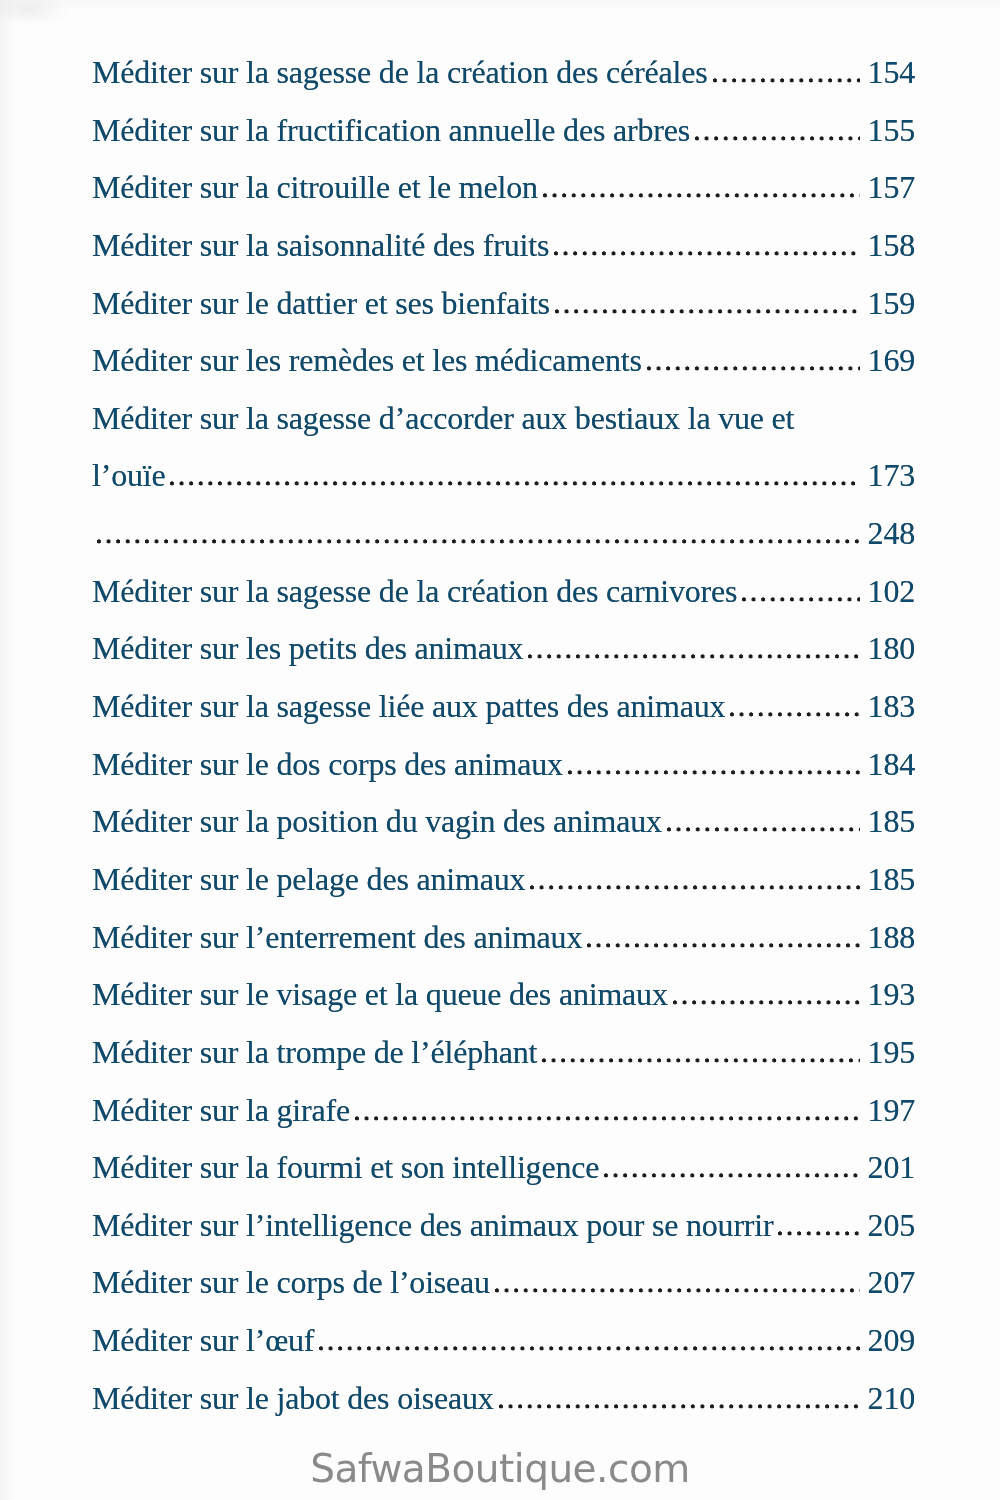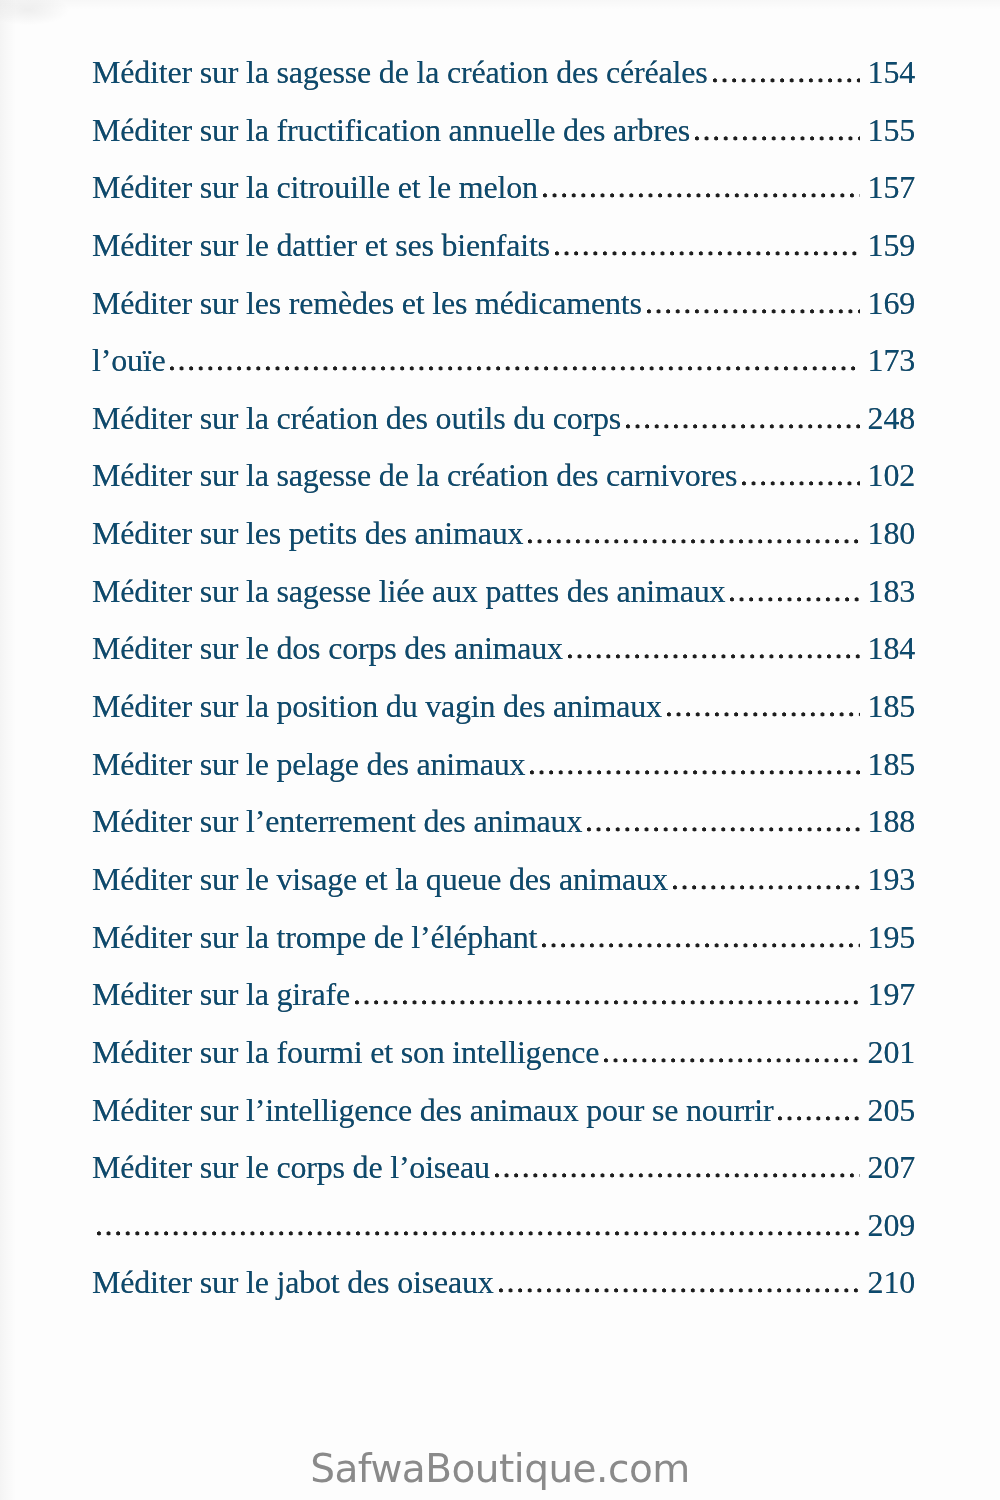--- a/index.html
+++ b/index.html
@@ -79,41 +79,48 @@
     <span class="dots"></span>
     <span class="p">155</span>
   </div>
 
   <div class="row">
     <span class="t">Méditer sur la citrouille et le melon</span>
     <span class="dots"></span>
     <span class="p">157</span>
   </div>
 
+  <div class="row">
+    <span class="t">Méditer sur la saisonnalité des fruits</span>
+    <span class="dots"></span>
+    <span class="p">158</span>
+  </div>
 
   <div class="row">
     <span class="t">Méditer sur le dattier et ses bienfaits</span>
     <span class="dots"></span>
     <span class="p">159</span>
   </div>
 
   <div class="row">
     <span class="t">Méditer sur les remèdes et les médicaments</span>
     <span class="dots"></span>
     <span class="p">169</span>
   </div>
 
+  <div class="row block">
+    <span class="t">Méditer sur la sagesse d’accorder aux bestiaux la vue et</span>
+  </div>
   <div class="row">
     <span class="t">l’ouïe</span>
     <span class="dots"></span>
     <span class="p">173</span>
   </div>
 
   <div class="row">
-    <span class="t">Méditer sur la création des outils du corps</span>
     <span class="dots"></span>
     <span class="p">248</span>
   </div>
 
   <div class="row">
     <span class="t">Méditer sur la sagesse de la création des carnivores</span>
     <span class="dots"></span>
     <span class="p">102</span>
   </div>
 
@@ -183,20 +190,21 @@
     <span class="p">205</span>
   </div>
 
   <div class="row">
     <span class="t">Méditer sur le corps de l’oiseau</span>
     <span class="dots"></span>
     <span class="p">207</span>
   </div>
 
   <div class="row">
+    <span class="t">Méditer sur l’œuf</span>
     <span class="dots"></span>
     <span class="p">209</span>
   </div>
 
   <div class="row">
     <span class="t">Méditer sur le jabot des oiseaux</span>
     <span class="dots"></span>
     <span class="p">210</span>
   </div>
 

